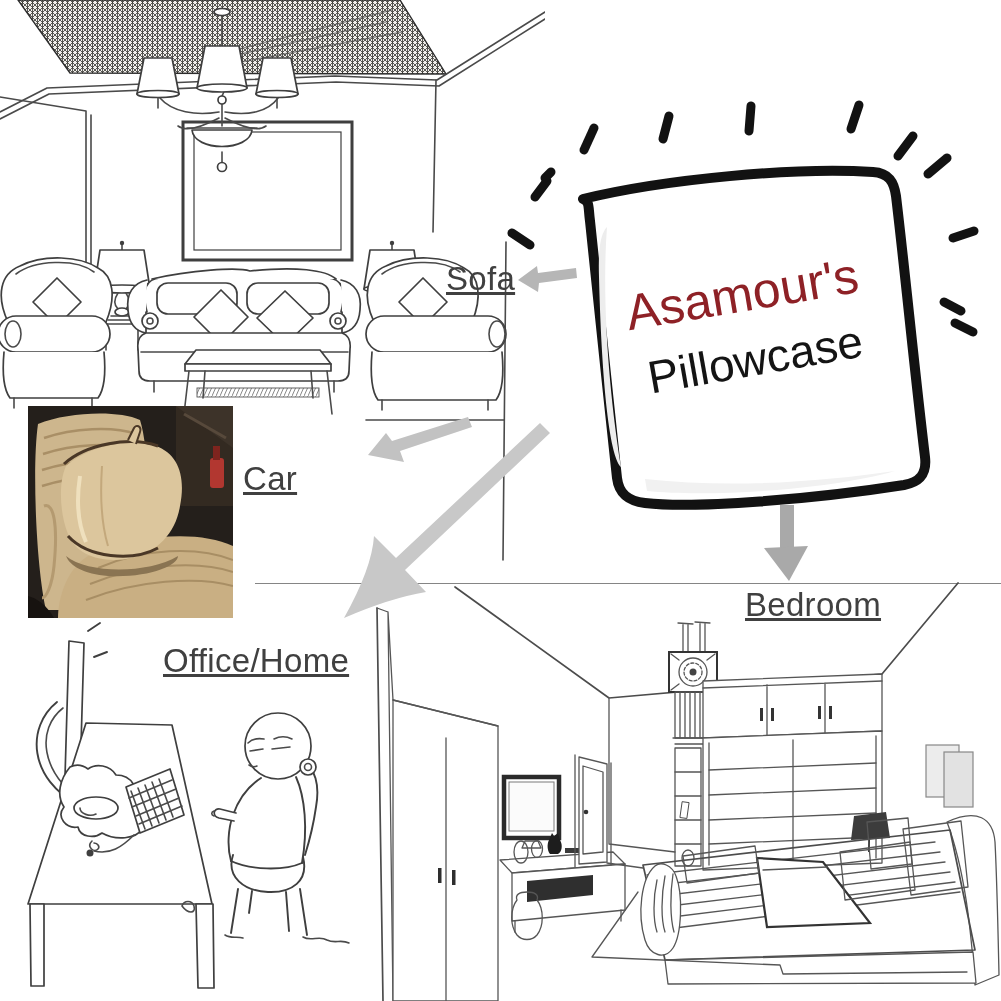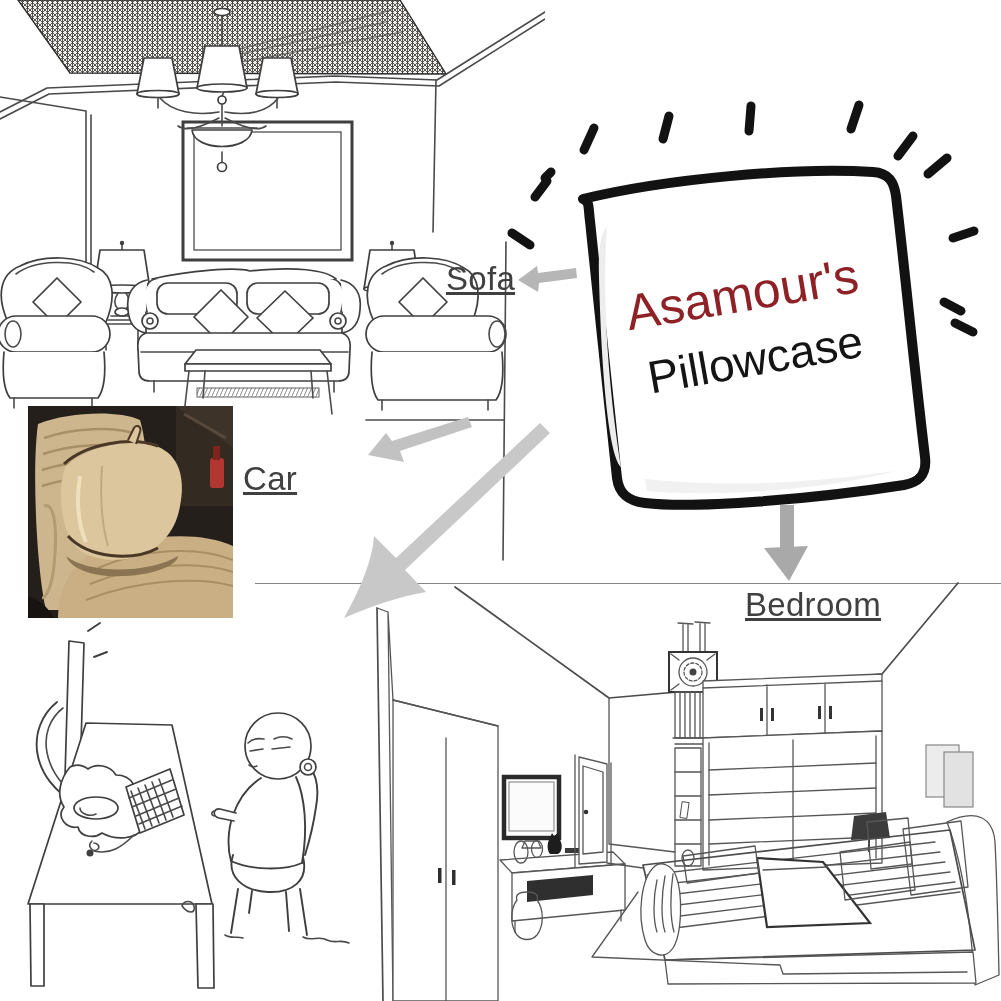--- a/index.html
+++ b/index.html
@@ -367,15 +367,16 @@
     </g>
     <path fill="#ffffff" stroke="#121212" stroke-width="10" stroke-linejoin="round" d="M88,124 C 170,104 300,92 378,97 C 394,98 399,107 401,121 C 410,196 420,300 430,382 C 432,399 425,407 409,410 C 320,424 200,434 150,428 C 133,426 124,419 122,403 C 112,312 100,190 95,146 C 93,131 95,127 88,124 Z"></path>
     <path fill="#ededed" d="M112,152 C 106,232 116,330 126,392 C 112,378 106,280 104,202 C 103,172 106,158 112,152 Z"></path>
     <path fill="#f1f1f1" d="M150,404 C 240,414 330,406 400,396 C 330,416 210,422 152,416 Z"></path>
     <text class="pillow-text" x="250" y="236" font-size="50" text-anchor="middle" transform="rotate(-9.5 250 236)" fill="#8e2126">Asamour's</text>
     <text class="pillow-text" x="263" y="300" font-size="46" text-anchor="middle" transform="rotate(-10 263 300)" fill="#141414">Pillowcase</text>
   </svg>
 
   <div class="scene-label" style="left:446px;top:262px;">Sofa</div>
   <div class="scene-label" style="left:243px;top:462px;">Car</div>
+  <div class="scene-label" style="left:163px;top:644px;">Office/Home</div>
   <div class="scene-label" style="left:745px;top:588px;">Bedroom</div>
 
 </div>
 
 </body></html>

